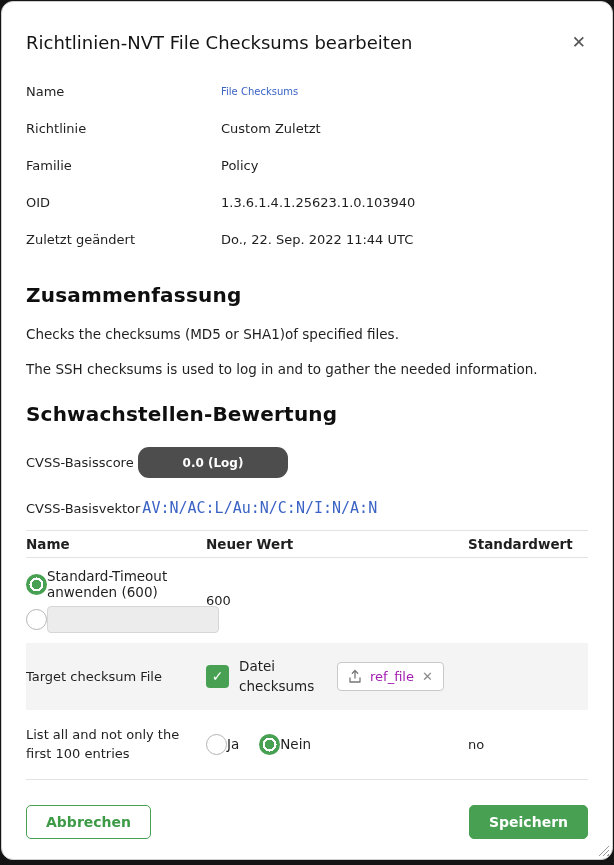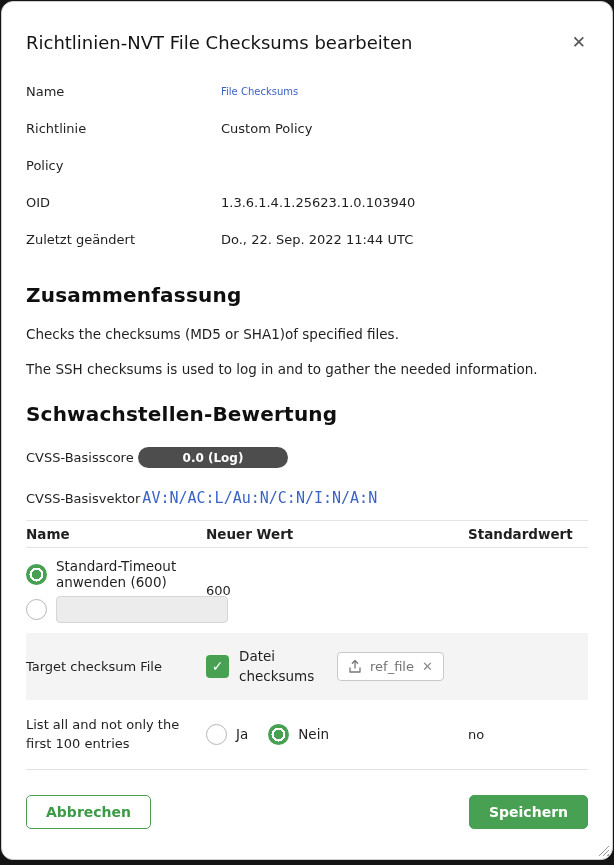--- a/index.html
+++ b/index.html
@@ -23,56 +23,56 @@
   .info-row { display:grid; grid-template-columns:195px 1fr; height:37px; align-items:center; font-size:13px; }
   .link { color:var(--link-blue,#3a63c4); text-decoration:none; cursor:pointer; }
   .name-link { font-size:10px; }
   
   h2.section { font-size:20px; font-weight:bold; color:#0f0f0f; margin:25px 0 0 0; letter-spacing:.2px; }
   p.body-text { font-size:13.5px; margin:19px 0 0 0; }
   
   .cvss-row { display:flex; align-items:center; margin-top:21px; font-size:13px; }
   .score-label { width:112px; flex:0 0 auto; }
   .badge {
-    width:150px; height:21px; border-radius:11px;
+    width:150px; height:31px; border-radius:11px;
     background:var(--badge-color,#4d4d4d); color:#fff;
     font-size:12px; font-weight:bold;
     display:flex; align-items:center; justify-content:center;
   }
   .vector-link { font-family:"DejaVu Sans Mono","Liberation Mono",monospace; font-size:15px; margin-left:2px; }
   
   .prefs { margin-top:13px; }
   .prow { display:grid; grid-template-columns:180px 262px 1fr; align-items:center; font-size:13px; }
   .prefs-header { border-top:1px solid #e3e3e3; border-bottom:1px solid #e3e3e3; padding:5px 0; font-weight:bold; font-size:13.5px; }
   .row-timeout { padding:10px 0; }
   .row-shaded { background:#f4f4f4; padding:13px 0; }
   .row-last { padding:15px 0; border-bottom:1px solid #e3e3e3; }
   .pname { line-height:1.5; padding-right:10px; }
   
   .radio { width:21px; height:21px; border-radius:50%; box-sizing:border-box; flex:0 0 auto; cursor:pointer; }
   .radio.off { border:1px solid #b5b5b5; background:#fff; }
   .radio.on  { background:radial-gradient(circle, var(--accent-green,#48a052) 0 4.5px, #fff 4.5px 7px, var(--accent-green,#48a052) 7px); }
-  .opt { display:flex; align-items:center; gap:9px; }
+  .opt { display:flex; align-items:center; }
   .opt + .opt { margin-top:6px; }
   .opt-label { font-size:13.5px; }
   .text-input { width:172px; height:27px; background:#ececec; border:1px solid #d6d6d6; border-radius:4px; box-sizing:border-box; }
   .checkbox {
     width:23px; height:23px; border-radius:4px; flex:0 0 auto;
     background:var(--accent-green,#48a052); color:#fff;
     display:flex; align-items:center; justify-content:center;
     font-size:14px; font-weight:bold; cursor:pointer;
   }
   .upload-cell { display:flex; align-items:center; }
   .cb-label { width:88px; line-height:1.5; margin-left:10px; font-size:13.5px; }
   .chip {
     display:inline-flex; align-items:center; gap:8px;
     background:#fff; border:1px solid #c9c9c9; border-radius:4px;
     padding:6px 10px; margin-left:10px;
   }
-  .chip-name { font-size:13px; color:#737373; }
+  .chip-name { font-size:13px; color:#a21caf; }
   .chip-close { color:#8a8a8a; font-size:13px; cursor:pointer; }
   .inline-opts { display:flex; align-items:center; gap:10px; }
   .inline-opts .opt + .opt { margin-top:0; margin-left:10px; }
   
   .dialog-footer { display:flex; justify-content:space-between; align-items:flex-start; margin-top:25px; }
   .btn { border-radius:5px; font-size:14px; font-weight:bold; padding:8px 19px; cursor:pointer; font-family:inherit; }
   .btn-outline { background:#fff; border:1px solid var(--accent-green,#48a052); color:#3d9a46; }
   .btn-solid { background:var(--accent-green,#48a052); border:1px solid var(--accent-green,#48a052); color:#fff; }
   .resize-handle {
     position:absolute; right:3px; bottom:3px; width:11px; height:11px;
@@ -91,23 +91,24 @@
     <div class="close-btn">✕</div>
   </div>
 
   <div class="info-grid">
     <div class="info-row">
       <span>Name</span>
       <a class="link name-link">File Checksums</a>
     </div>
     <div class="info-row">
       <span>Richtlinie</span>
-      <span>Custom Policy</span>
+      <span>Custom Zuletzt</span>
     </div>
     <div class="info-row">
+      <span>Familie</span>
       <span>Policy</span>
     </div>
     <div class="info-row">
       <span>OID</span>
       <span>1.3.6.1.4.1.25623.1.0.103940</span>
     </div>
     <div class="info-row">
       <span>Zuletzt geändert</span>
       <span>Do., 22. Sep. 2022 11:44 UTC</span>
     </div>

